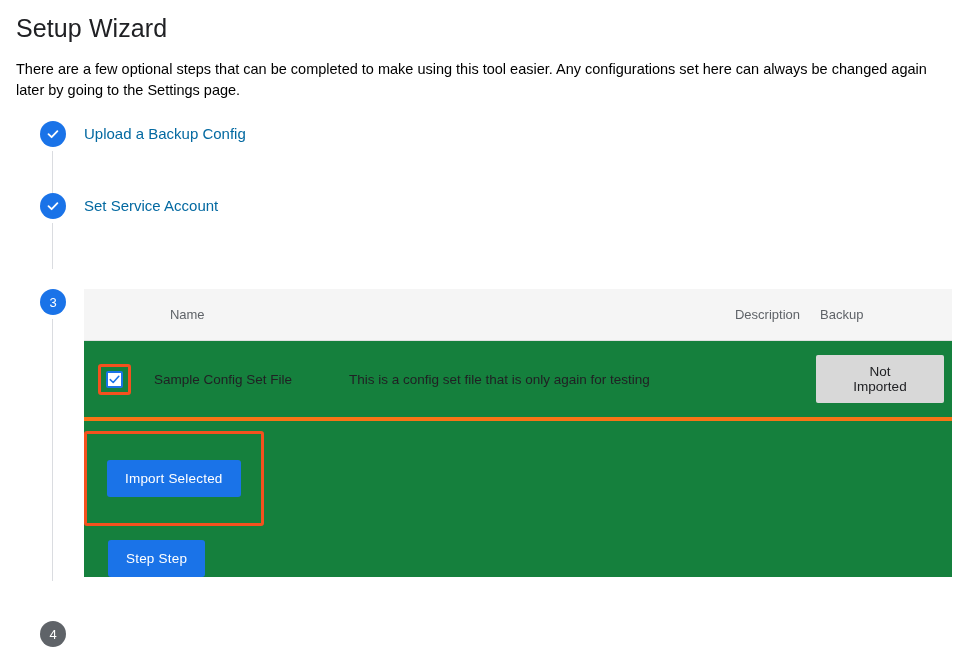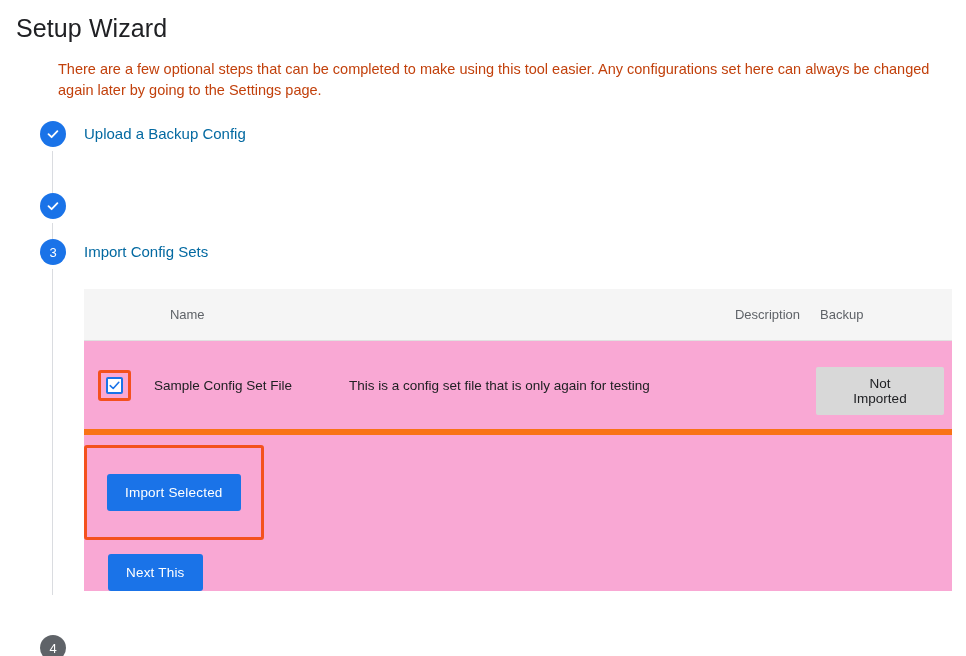--- a/index.html
+++ b/index.html
@@ -22,24 +22,23 @@
   .page-title {
     font-size: 25px;
     font-weight: 400;
     color: #202124;
     margin: 0 0 16px 0;
     letter-spacing: 0.1px;
   }
   .intro {
     font-size: 14.5px;
     line-height: 1.45;
-    color: #c2410c;
+    color: #000000;
     max-width: 912px;
     margin-bottom: 20px;
-    margin-left: 42px;
   }
   
   .stepper {
     position: relative;
     margin-left: 24px;
   }
   .step {
     position: relative;
     padding-left: 44px;
     min-height: 30px;
@@ -81,21 +80,21 @@
     line-height: 26px;
     font-weight: 400;
   }
   .step-gap-1 { height: 46px; }
   .step-gap-2 { height: 46px; }
 
   
   .table-wrap {
     margin-top: 24px;
     width: 868px;
-    background: #f9a8d4;
+    background: #15803d;
   }
   table.config-table {
     border-collapse: collapse;
     width: 100%;
     font-size: 13.5px;
   }
   table.config-table thead th {
     background: #f5f5f5;
     color: #5f6368;
     font-weight: 500;
@@ -103,21 +102,21 @@
     padding: 18px 8px;
     font-size: 13px;
     border-bottom: 1px solid #e0e0e0;
   }
   table.config-table thead th.th-select { width: 62px; }
   table.config-table thead th.th-name { width: 196px; padding-left: 24px;}
   table.config-table thead th.th-desc { width: 470px; text-align: right; }
   table.config-table thead th.th-status { text-align: left; padding-left: 12px;}
   table.config-table tbody td {
     padding: 14px 8px;
-    border-bottom: 6px solid #f97316;
+    border-bottom: 4px solid #f97316;
     color: #202124;
     vertical-align: middle;
   }
   td.td-select { text-align: center; }
   td.td-name { padding-left: 24px; }
   .checkbox {
     width: 17px;
     height: 17px;
     border: 2px solid #1a73e8;
     border-radius: 2px;
@@ -138,21 +137,20 @@
   }
   .status-pill {
     display: inline-block;
     background: #d8d8d8;
     color: #202124;
     font-size: 13.5px;
     padding: 9px 28px;
     border-radius: 2px;
     min-width: 128px;
     text-align: center;
-    margin-top: 12px;
   }
   
   .btn {
     background: #1a73e8;
     color: #fff;
     border: none;
     border-radius: 3px;
     font-size: 13.5px;
     font-family: "Liberation Sans", sans-serif;
     padding: 11px 18px;
@@ -198,27 +196,27 @@
 
     <div class="step">
       <div class="step-marker marker-done">
         <span class="check-glyph">
           <svg width="14" height="14" viewBox="0 0 14 14">
               <path d="M2.5 7.2 L5.6 10.2 L11.4 4.1" fill="none" stroke="#ffffff" stroke-width="1.8" stroke-linecap="round" stroke-linejoin="round"></path>
             </svg>
         </span>
       </div>
       <div class="step-connector"></div>
+      <div class="step-label">Set Service Account</div>
       <div class="step-gap-2"></div>
     </div>
 
     <div class="step">
       <div class="step-marker marker-active">3</div>
       <div class="step-connector"></div>
-      <div class="step-label">Import Config Sets</div>
 
       <div class="table-wrap">
         <table class="config-table">
           <thead>
             <tr>
               <th class="th-select"></th>
               <th class="th-name">Name</th>
               <th class="th-desc">Description</th>
               <th class="th-status">Backup</th>
             </tr>
@@ -243,21 +241,21 @@
           </tbody>
         </table>
 
         <div class="import-row">
           <span class="btn-highlight">
             <button class="btn">Import Selected</button>
           </span>
         </div>
 
         <div class="next-row">
-          <button class="btn">Next This</button>
+          <button class="btn">Step Step</button>
         </div>
       </div>
     </div>
 
     <div class="step step4-wrap">
       <div class="step-marker marker-inactive">4</div>
     </div>
 
   </div>
 </div>

